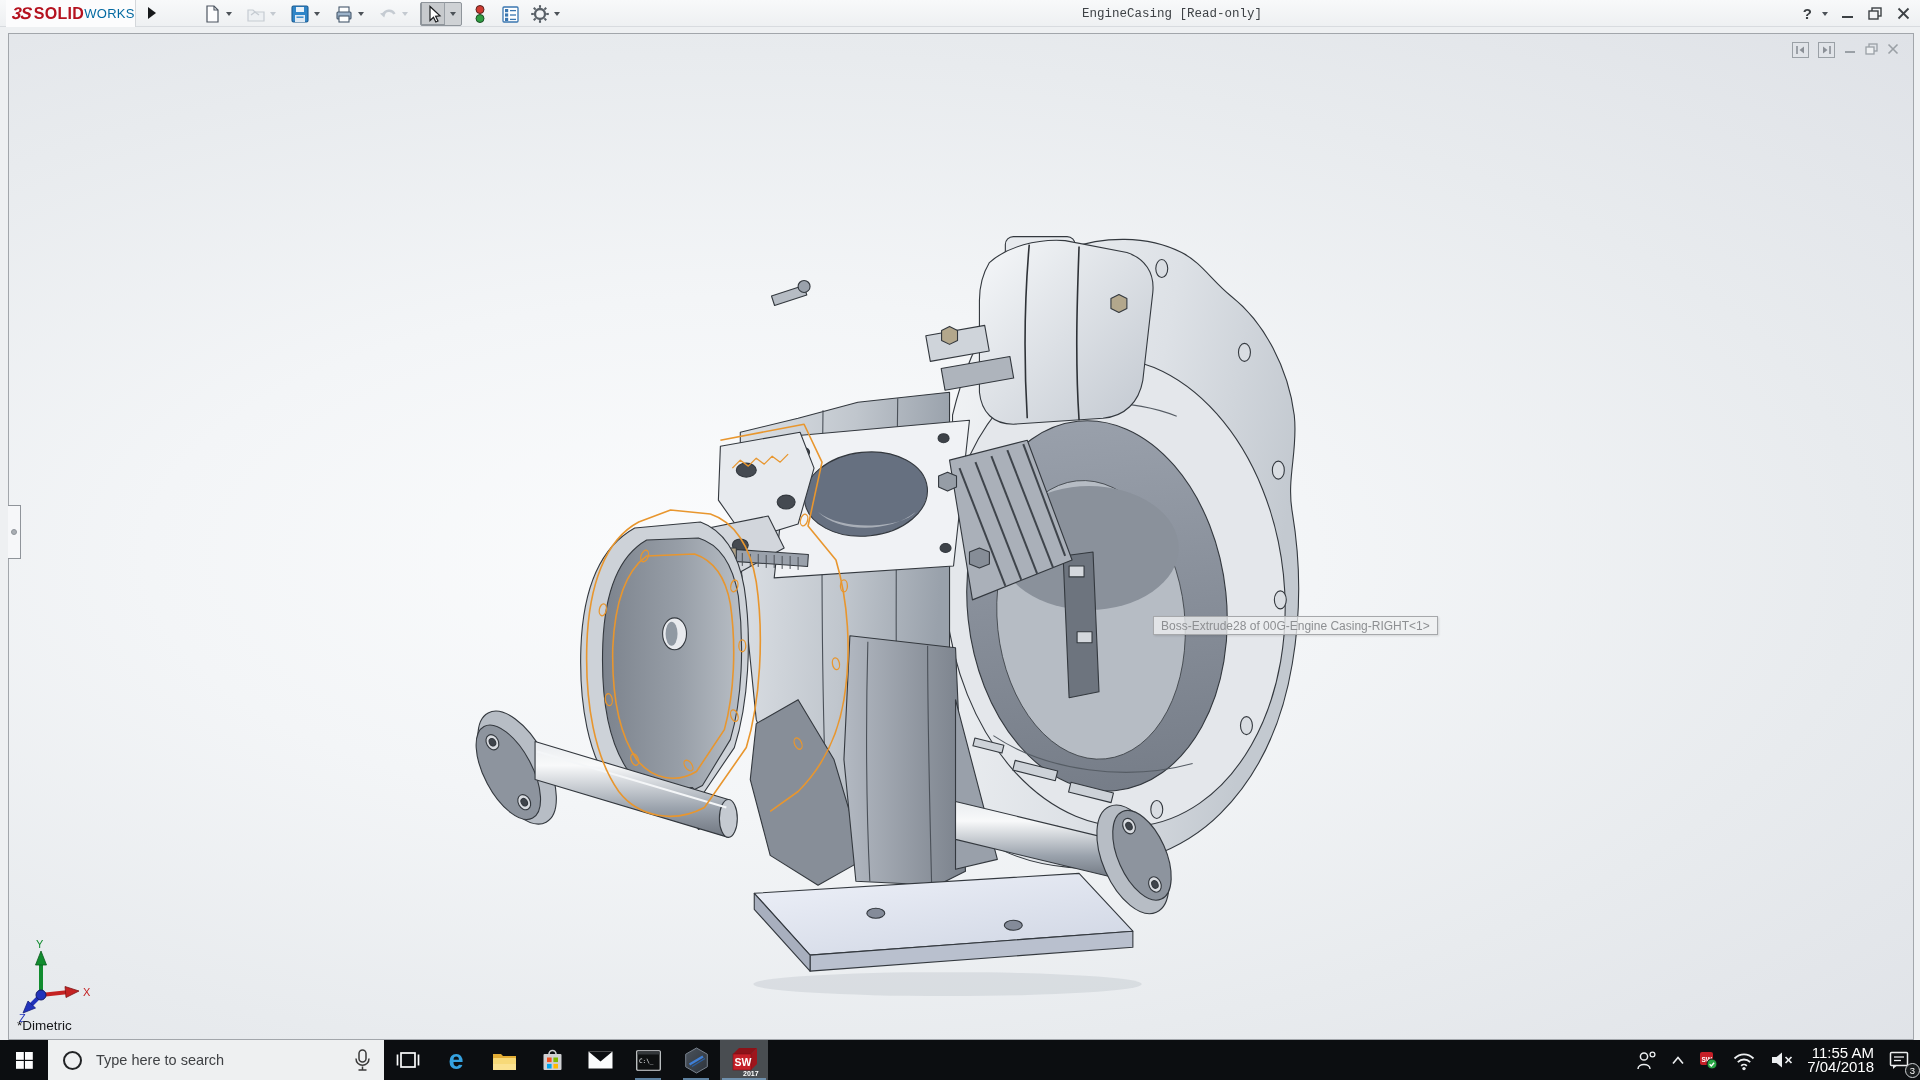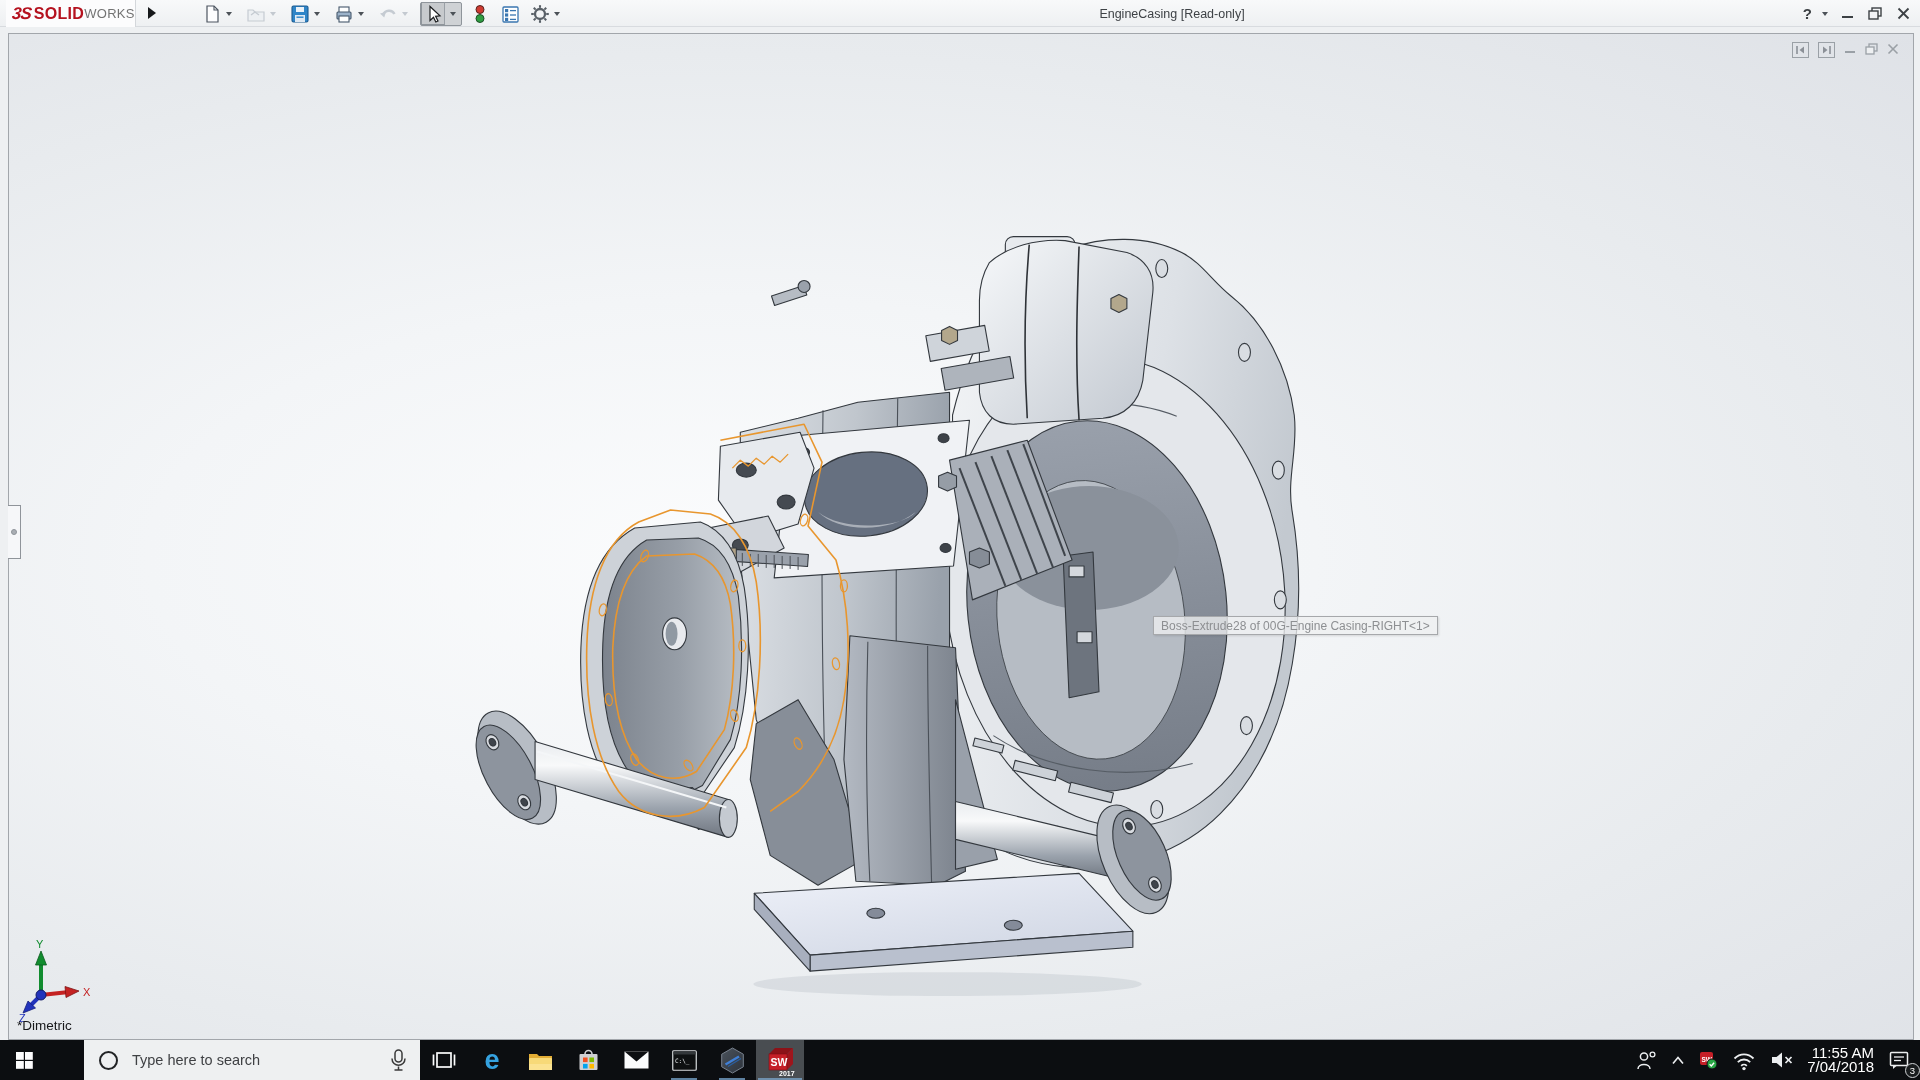--- a/index.html
+++ b/index.html
@@ -7,35 +7,35 @@
               font-family:"Liberation Sans", sans-serif; }
 
   
   .titlebar { position:absolute; left:0; top:0; width:1920px; height:27px;
               background:linear-gradient(#f8f9fa,#eef0f2); border-bottom:1px solid #d8dbdf; z-index:50; }
   .logo-tile { position:absolute; left:6px; top:0; height:27px; width:130px; background:#fcfcfd;
                border-right:1px solid #d4d7db; display:flex; align-items:center; padding-left:6px; }
   .logo-mark { color:#b5121f; font-weight:800; font-style:italic; font-size:17px; letter-spacing:-1px;
                transform:skewX(-6deg); margin-right:3px; }
   .logo-solid { color:#b5121f; font-weight:700; font-size:16px; letter-spacing:.3px; }
-  .logo-works { color:#737373; font-weight:400; font-size:13px; letter-spacing:.3px; }
+  .logo-works { color:#0369a1; font-weight:400; font-size:13px; letter-spacing:.3px; }
   .flyout { position:absolute; left:148px; top:7px; width:0; height:0;
             border-left:8px solid #16181a; border-top:6px solid transparent; border-bottom:6px solid transparent; }
   .qat { position:absolute; left:200px; top:1px; height:25px; display:flex; align-items:center; }
   .tb-group { display:flex; align-items:center; margin-right:6px; }
   .tb-btn { width:24px; height:23px; display:flex; align-items:center; justify-content:center; border-radius:2px; }
   .tb-btn.pressed { background:#cfd2d5; border:1px solid #8f959b; }
   .caret { width:0; height:0; border-left:3.5px solid transparent; border-right:3.5px solid transparent;
            border-top:4px solid #4c5258; margin:0 6px 0 2px; }
   .caret.dis { border-top-color:#c3c9d0; }
   .sel-wrap { display:flex; align-items:center; border:1px solid #8f959b; background:#cfd2d5; height:24px; border-radius:2px; }
   .sel-wrap .tb-btn { background:#c7cacd; border-right:1px solid #9aa0a6; border-radius:0; }
   .sel-wrap .caret { margin:0 5px; }
   .doc-title { position:absolute; left:1172px; top:0; height:27px; transform:translateX(-50%);
-               display:flex; align-items:center; font-size:12.5px; color:#3e4246; white-space:nowrap; }
+               display:flex; align-items:center; font-size:12.5px; color:#3e4246; white-space:nowrap;font-family:Liberation Mono, monospace; }
   .win-controls { position:absolute; right:8px; top:0; height:27px; display:flex; align-items:center; gap:10px; }
   .help-glyph { font-size:15px; font-weight:700; color:#3c4044; }
   .wc-btn { display:flex; align-items:center; justify-content:center; width:18px; height:20px; }
 
   
   .viewport { position:absolute; left:8px; top:33px; width:1906px; height:1007px;
               border:1px solid #a2a6ab;
               background:radial-gradient(ellipse at 38% 52%, #fbfcfd 0%, #f3f5f7 35%, #e8ebee 68%, #dfe2e7 100%); }
   .model-svg { position:absolute; left:0; top:0; width:100%; height:100%; }
   .model-svg path, .model-svg ellipse, .model-svg rect, .model-svg polygon { vector-effect:non-scaling-stroke; }
@@ -51,21 +51,21 @@
              background:rgba(238,239,241,0.78); border:1px solid #a6a8ab; font-size:12px; color:#8d8f92;
              white-space:nowrap; z-index:6; box-shadow:1px 1px 2px rgba(0,0,0,.12); }
 
   .triad { position:absolute; left:10px; top:905px; width:80px; height:85px; z-index:4; }
   .view-label { position:absolute; left:8px; top:984px; font-size:13.5px; font-weight:400; color:#17181a; z-index:4;text-align:right; }
 
   
   .taskbar { position:absolute; left:0; top:1040px; width:1920px; height:40px; background:#0c0e11;
              display:flex; align-items:stretch; z-index:60; }
   .tb-start { width:48px; display:flex; align-items:center; justify-content:center; }
-  .tb-search { width:336px; background:#eef0f1; display:flex; align-items:center;margin-left:36px; }
+  .tb-search { width:336px; background:#eef0f1; display:flex; align-items:center; }
   .cortana-ring { width:19px; height:19px; border:2.2px solid #212325; border-radius:50%; margin:0 14px 0 15px; flex:none; }
   .tb-search input { border:none; background:transparent; outline:none; flex:1; font-size:14.5px; color:#2c2c2c;
                      font-family:"Liberation Sans", sans-serif; }
   .tb-search input::placeholder { color:#3f4144; opacity:1; }
   .tb-search .mic { margin-right:12px; flex:none; }
   .tb-apps { display:flex; }
   .tb-app { width:48px; display:flex; align-items:center; justify-content:center; position:relative; }
   .tb-app.active-tile { background:#494d51; }
   .run-line { position:absolute; bottom:0; left:11px; width:26px; height:2px; background:#5e81a0; }
   .run-line.wide { left:2px; width:44px; background:#6f90ad; }

